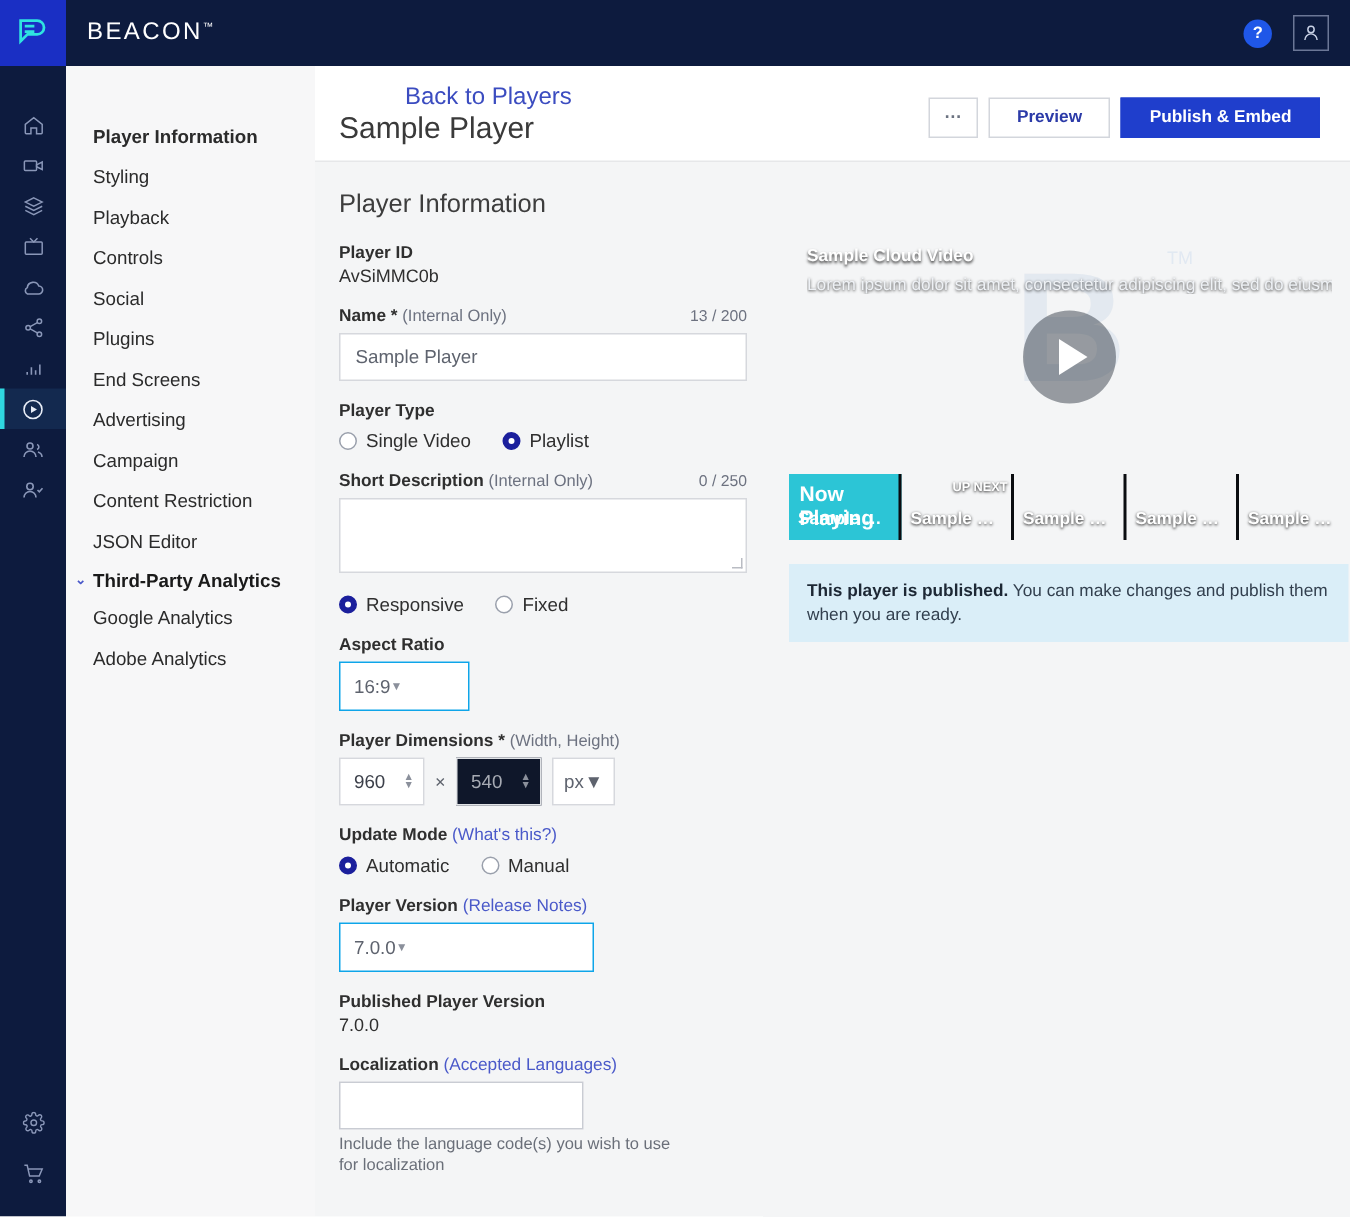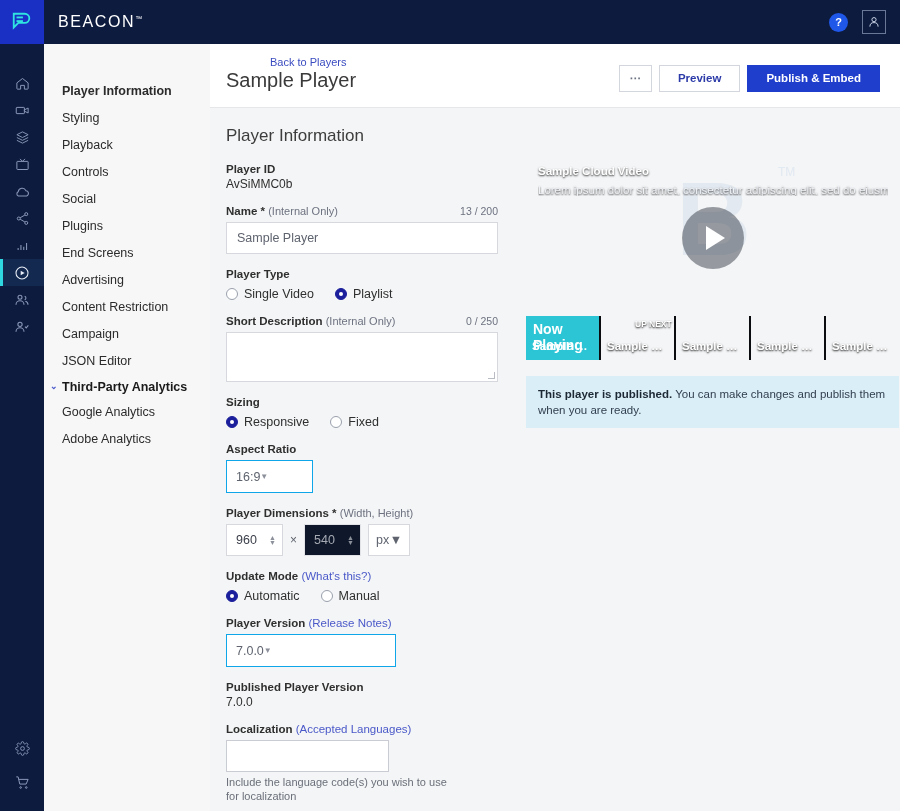--- a/index.html
+++ b/index.html
@@ -99,21 +99,21 @@
     background: #f4f5f6;
     overflow: hidden;
   }
   .page-head {
     background: #ffffff;
     padding: 12px 20px 14px 16px;
     display: flex; align-items: flex-start;
     border-bottom: 1px solid #e6e7e9;
     height: 64px;
   }
-  .back-link { font-size: 11px; color: #3b4cc0; padding-left: 44px; }
+  .back-link { font-size: 16px; color: #3b4cc0; padding-left: 44px; }
   .page-title { font-size: 20px; color: #3a3a3a; font-weight: 400; margin-top: 1px; }
   .head-actions { margin-left: auto; display: flex; gap: 7px; align-items: center; margin-top: 9px; }
   .btn {
     font-size: 11.5px; font-weight: bold;
     padding: 6px 18px; background: #fff;
     border: 1px solid #d3d6dc; color: #2c3ba8;
     line-height: 13px; white-space: nowrap;
   }
   .btn.more { padding: 6px 9px; color: #6b7280; letter-spacing: 1px; }
   .btn.primary { background: #1f3ecc; border-color: #1f3ecc; color: #fff; }
@@ -382,22 +382,22 @@
 
   <div class="subnav">
     <div class="nav-item bold">Player Information</div>
     <div class="nav-item">Styling</div>
     <div class="nav-item">Playback</div>
     <div class="nav-item">Controls</div>
     <div class="nav-item">Social</div>
     <div class="nav-item">Plugins</div>
     <div class="nav-item">End Screens</div>
     <div class="nav-item">Advertising</div>
+    <div class="nav-item">Campaign</div>
     <div class="nav-item">Content Restriction</div>
-    <div class="nav-item">Campaign</div>
     <div class="nav-item">JSON Editor</div>
     <div class="nav-group">
       <span class="chev">⌄</span>
       <span>Third-Party Analytics</span>
     </div>
     <div class="nav-item">Google Analytics</div>
     <div class="nav-item">Adobe Analytics</div>
   </div>
 
   <div class="main">
@@ -454,21 +454,20 @@
             <div class="fld-label">
               <span>Short Description</span>
               <span class="fld-sub">(Internal Only)</span>
             </div>
             <div class="counter">0 / 250</div>
           </div>
           <div class="textarea"></div>
         </div>
 
         <div class="block">
-          <div class="fld-label">Sizing</div>
           <div class="radio-row">
             <label class="radio">
               <span class="dot on"></span>
               <span>Responsive</span>
             </label>
             <label class="radio">
               <span class="dot"></span>
               <span>Fixed</span>
             </label>
           </div>

